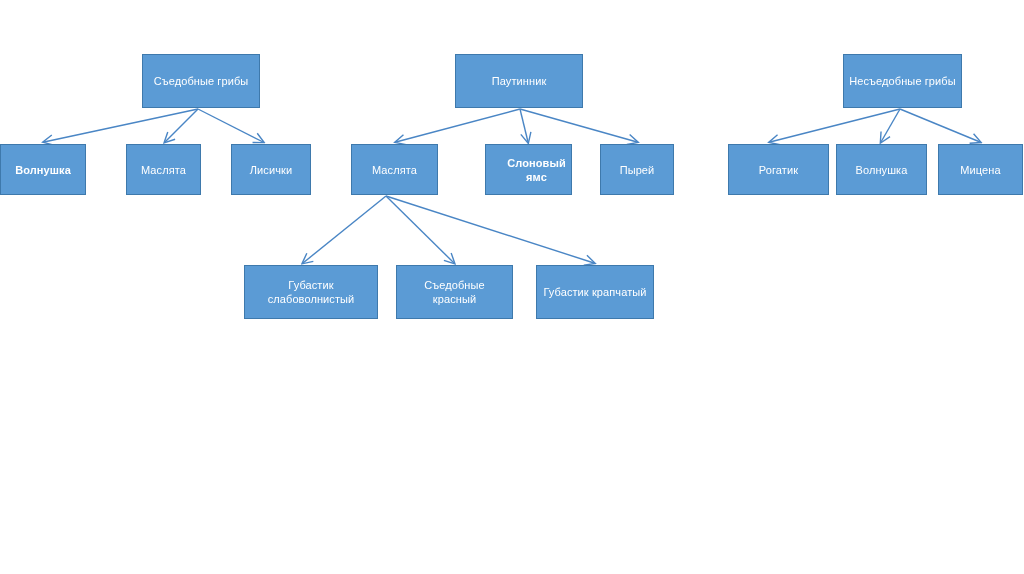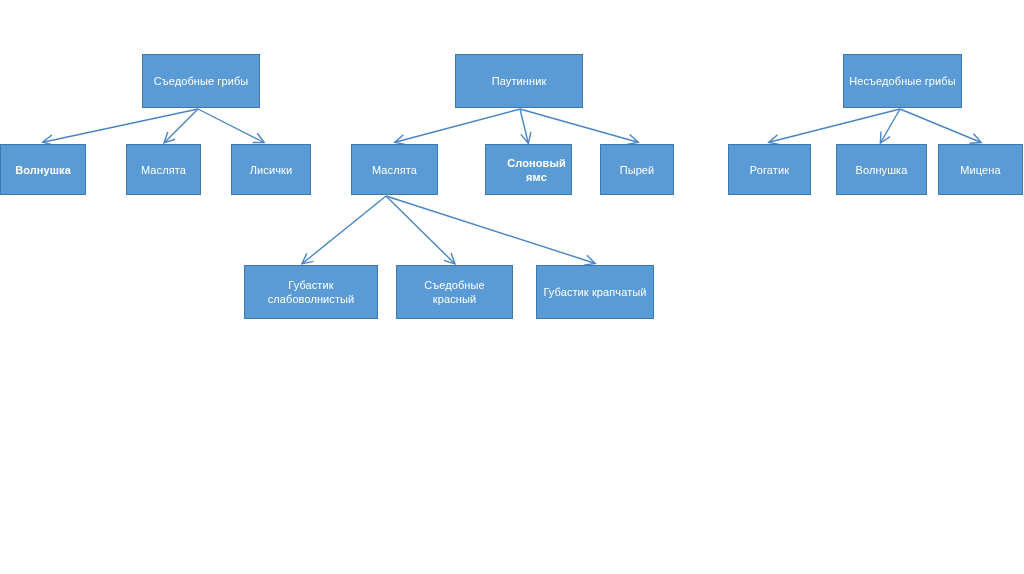--- a/index.html
+++ b/index.html
@@ -102,21 +102,21 @@
       </div>
       <div class="node bold" style="left: 485px; top: 95px; width: 87px; height: 51px;">
         <span class="node-label">Слоновый ямс</span>
       </div>
       <div class="node" style="left: 600px; top: 95px; width: 74px; height: 51px;">
         <span class="node-label">Пырей</span>
       </div>
       <div class="node" style="left: 843px; top: 5px; width: 119px; height: 54px;">
         <span class="node-label">Несъедобные грибы</span>
       </div>
-      <div class="node" style="left: 728px; top: 95px; width: 83px; height: 51px;">
+      <div class="node" style="left: 728px; top: 95px; width: 101px; height: 51px;">
         <span class="node-label">Рогатик</span>
       </div>
       <div class="node" style="left: 836px; top: 95px; width: 91px; height: 51px;">
         <span class="node-label">Волнушка</span>
       </div>
       <div class="node" style="left: 938px; top: 95px; width: 85px; height: 51px;">
         <span class="node-label">Мицена</span>
       </div>
       <div class="node" style="left: 244px; top: 216px; width: 134px; height: 54px;">
         <span class="node-label">Губастик слабоволнистый</span>

